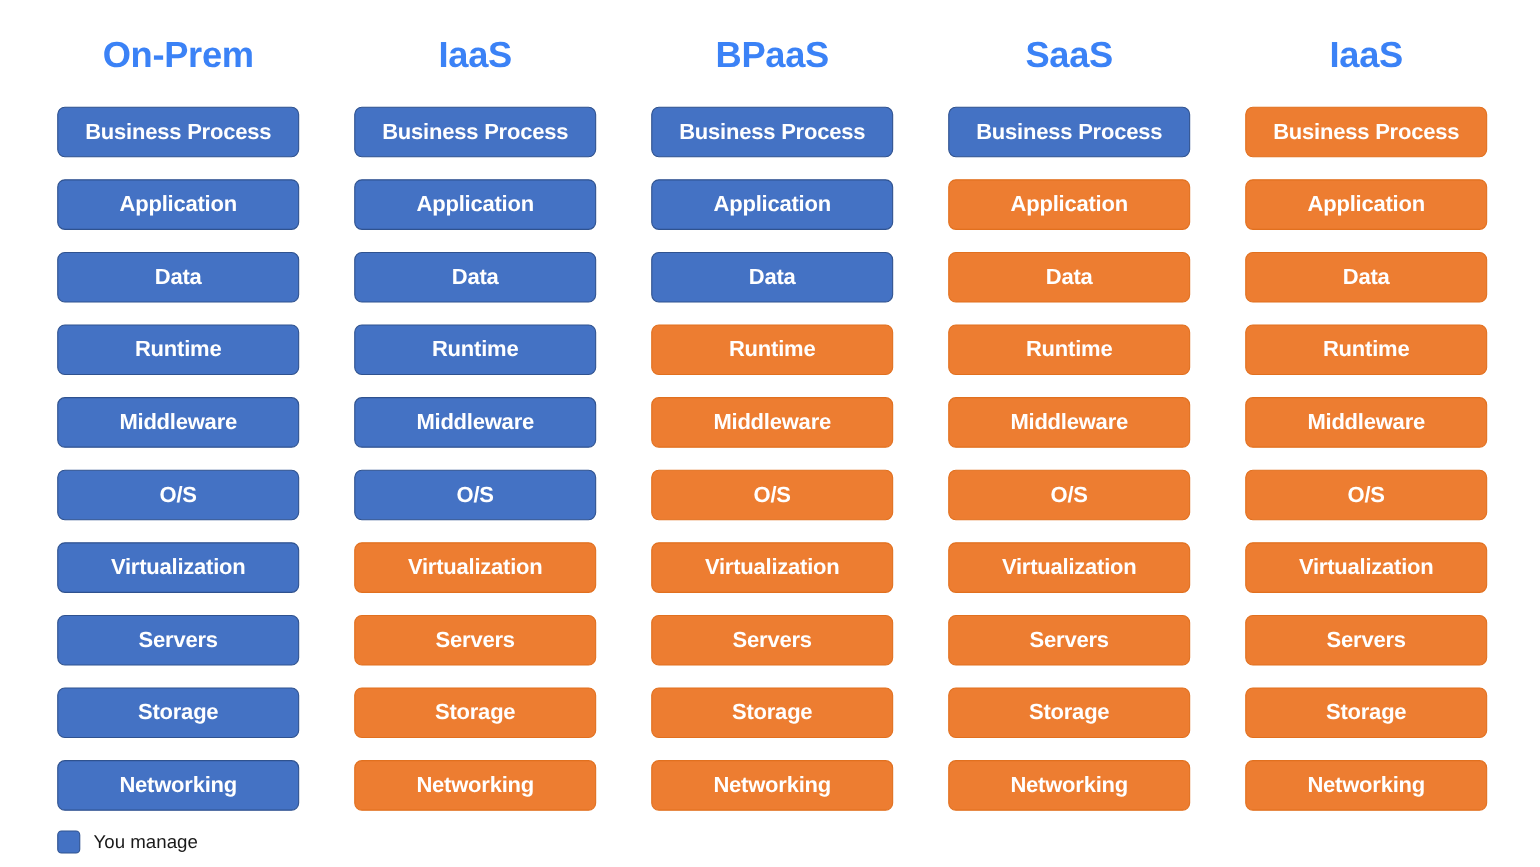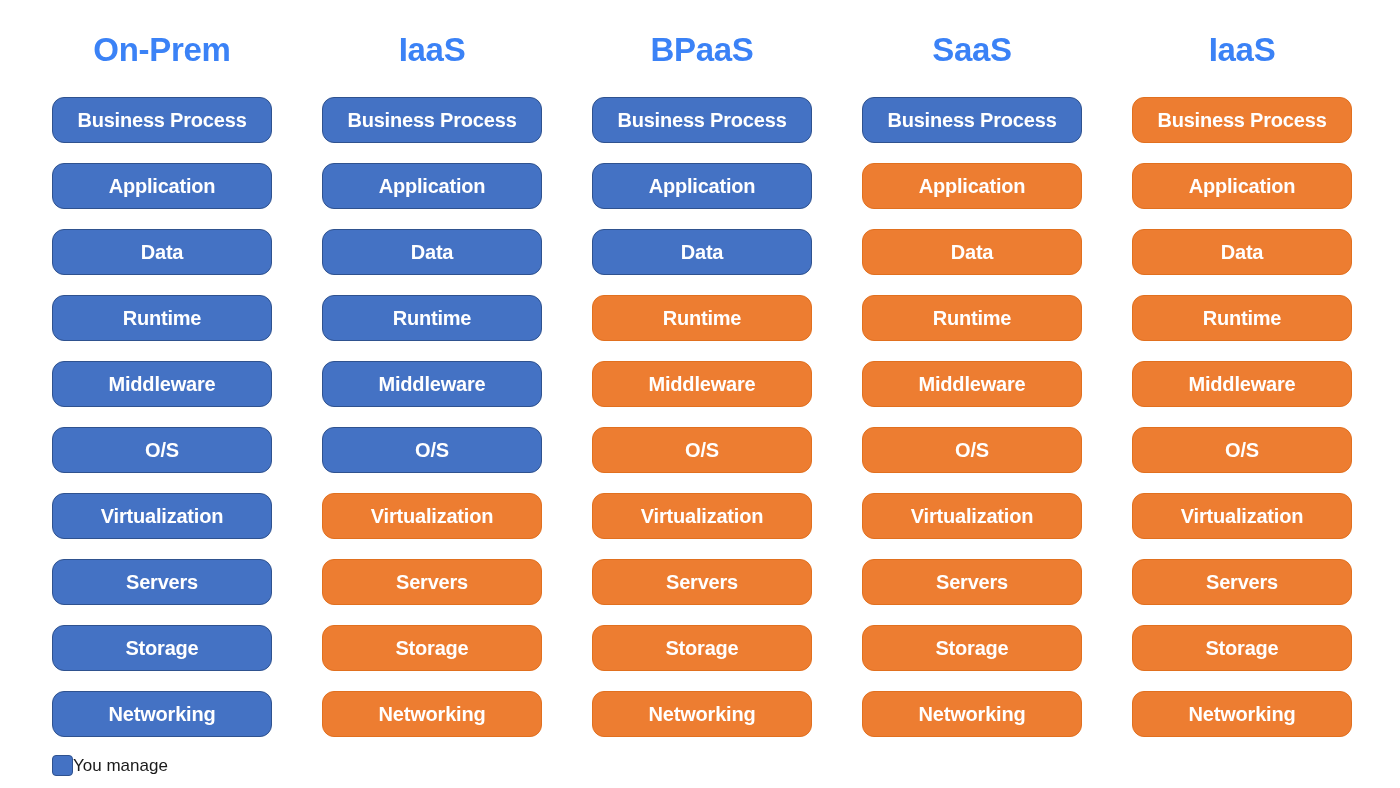--- a/index.html
+++ b/index.html
@@ -46,21 +46,21 @@
     top: 97px;
     left: 0;
     width: 220px;
   }
 
   .layer-box {
     box-sizing: border-box;
     width: 220px;
     height: 46px;
     margin-bottom: 20px;
-    border-radius: 12px;
+    border-radius: 7px;
     display: flex;
     align-items: center;
     justify-content: center;
     color: #ffffff;
     font-size: 20px;
     font-weight: bold;
     line-height: 1;
     white-space: nowrap;
     letter-spacing: -0.2px;
   }
@@ -105,20 +105,21 @@
     background: #4472C4;
     border: 1.5px solid #2F528F;
   }
 
   .legend-swatch.orange {
     background: #ED7D31;
     border: 1.5px solid #E1701F;
   }
 
   .legend-label {
+    margin-left: 12px;
     font-size: 17px;
     color: #1a1a1a;
     white-space: nowrap;
     line-height: 1;
   }
 </style>
 </head>
 <body>
 
 <div id="diagram">

